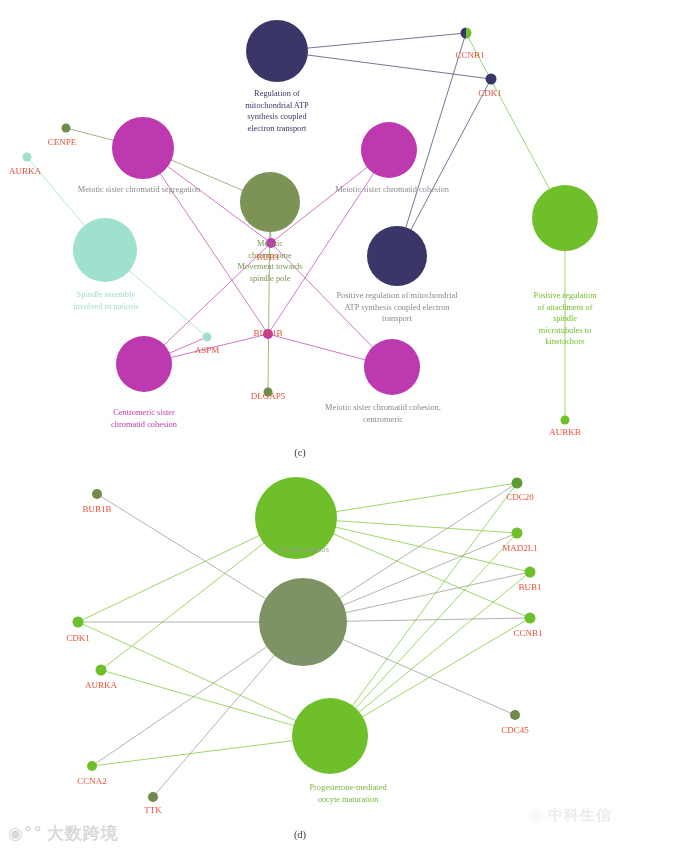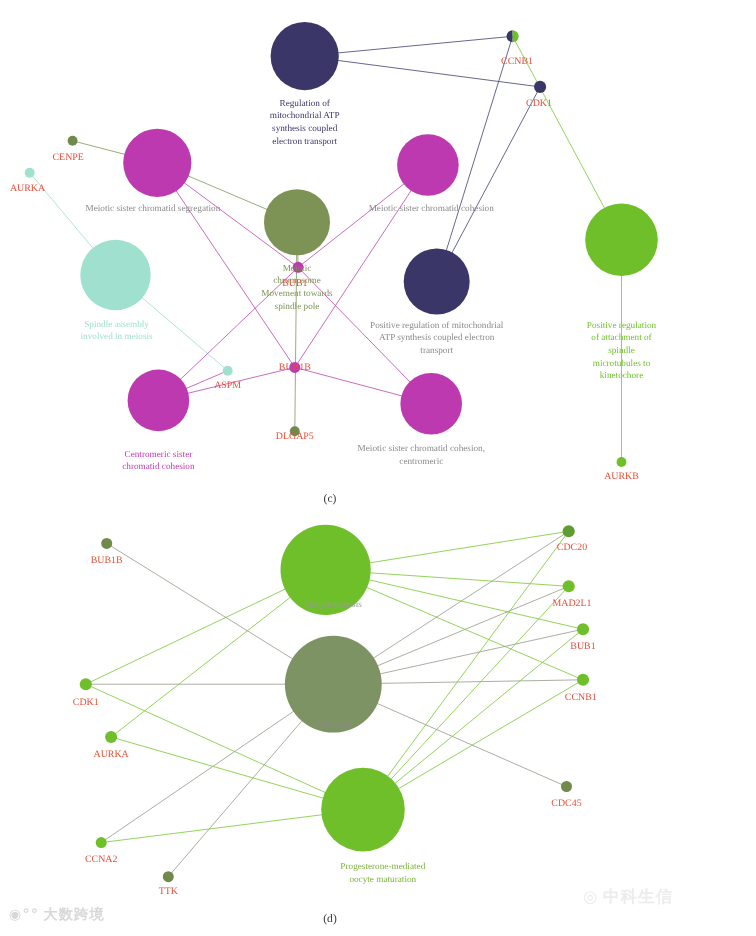--- a/index.html
+++ b/index.html
@@ -1,20 +1,20 @@
 <!DOCTYPE html>
 <html><head>
 <meta charset="utf-8">
 <style>
   html,body{margin:0;padding:0;background:#ffffff;}
   body{width:687px;height:851px;position:relative;overflow:hidden;
        font-family:"Liberation Serif", serif;}
   #figure{position:absolute;inset:0;width:687px;height:851px;}
   .wm{position:absolute;font-family:"DejaVu Sans",sans-serif;font-weight:700;}
-  .wm-left{left:8px;top:822px;font-size:13px;color:#d8d8da;letter-spacing:1px;}
+  .wm-left{left:8px;top:822px;font-size:17px;color:#d8d8da;letter-spacing:1px;}
   .wm-right{left:530px;top:806px;font-size:15px;color:#ececee;letter-spacing:1px;}
   .wm-ic{display:inline-block;margin-right:4px;}
   svg text{font-family:"Liberation Serif",serif;}
 </style>
 </head>
 <body>
 
 <svg id="figure" viewBox="0 0 687 851">
   <g id="edges-c">
       <line x1="277" y1="51" x2="466" y2="33" stroke="#4a4a7a" stroke-width="0.9" stroke-opacity="0.85"></line>

